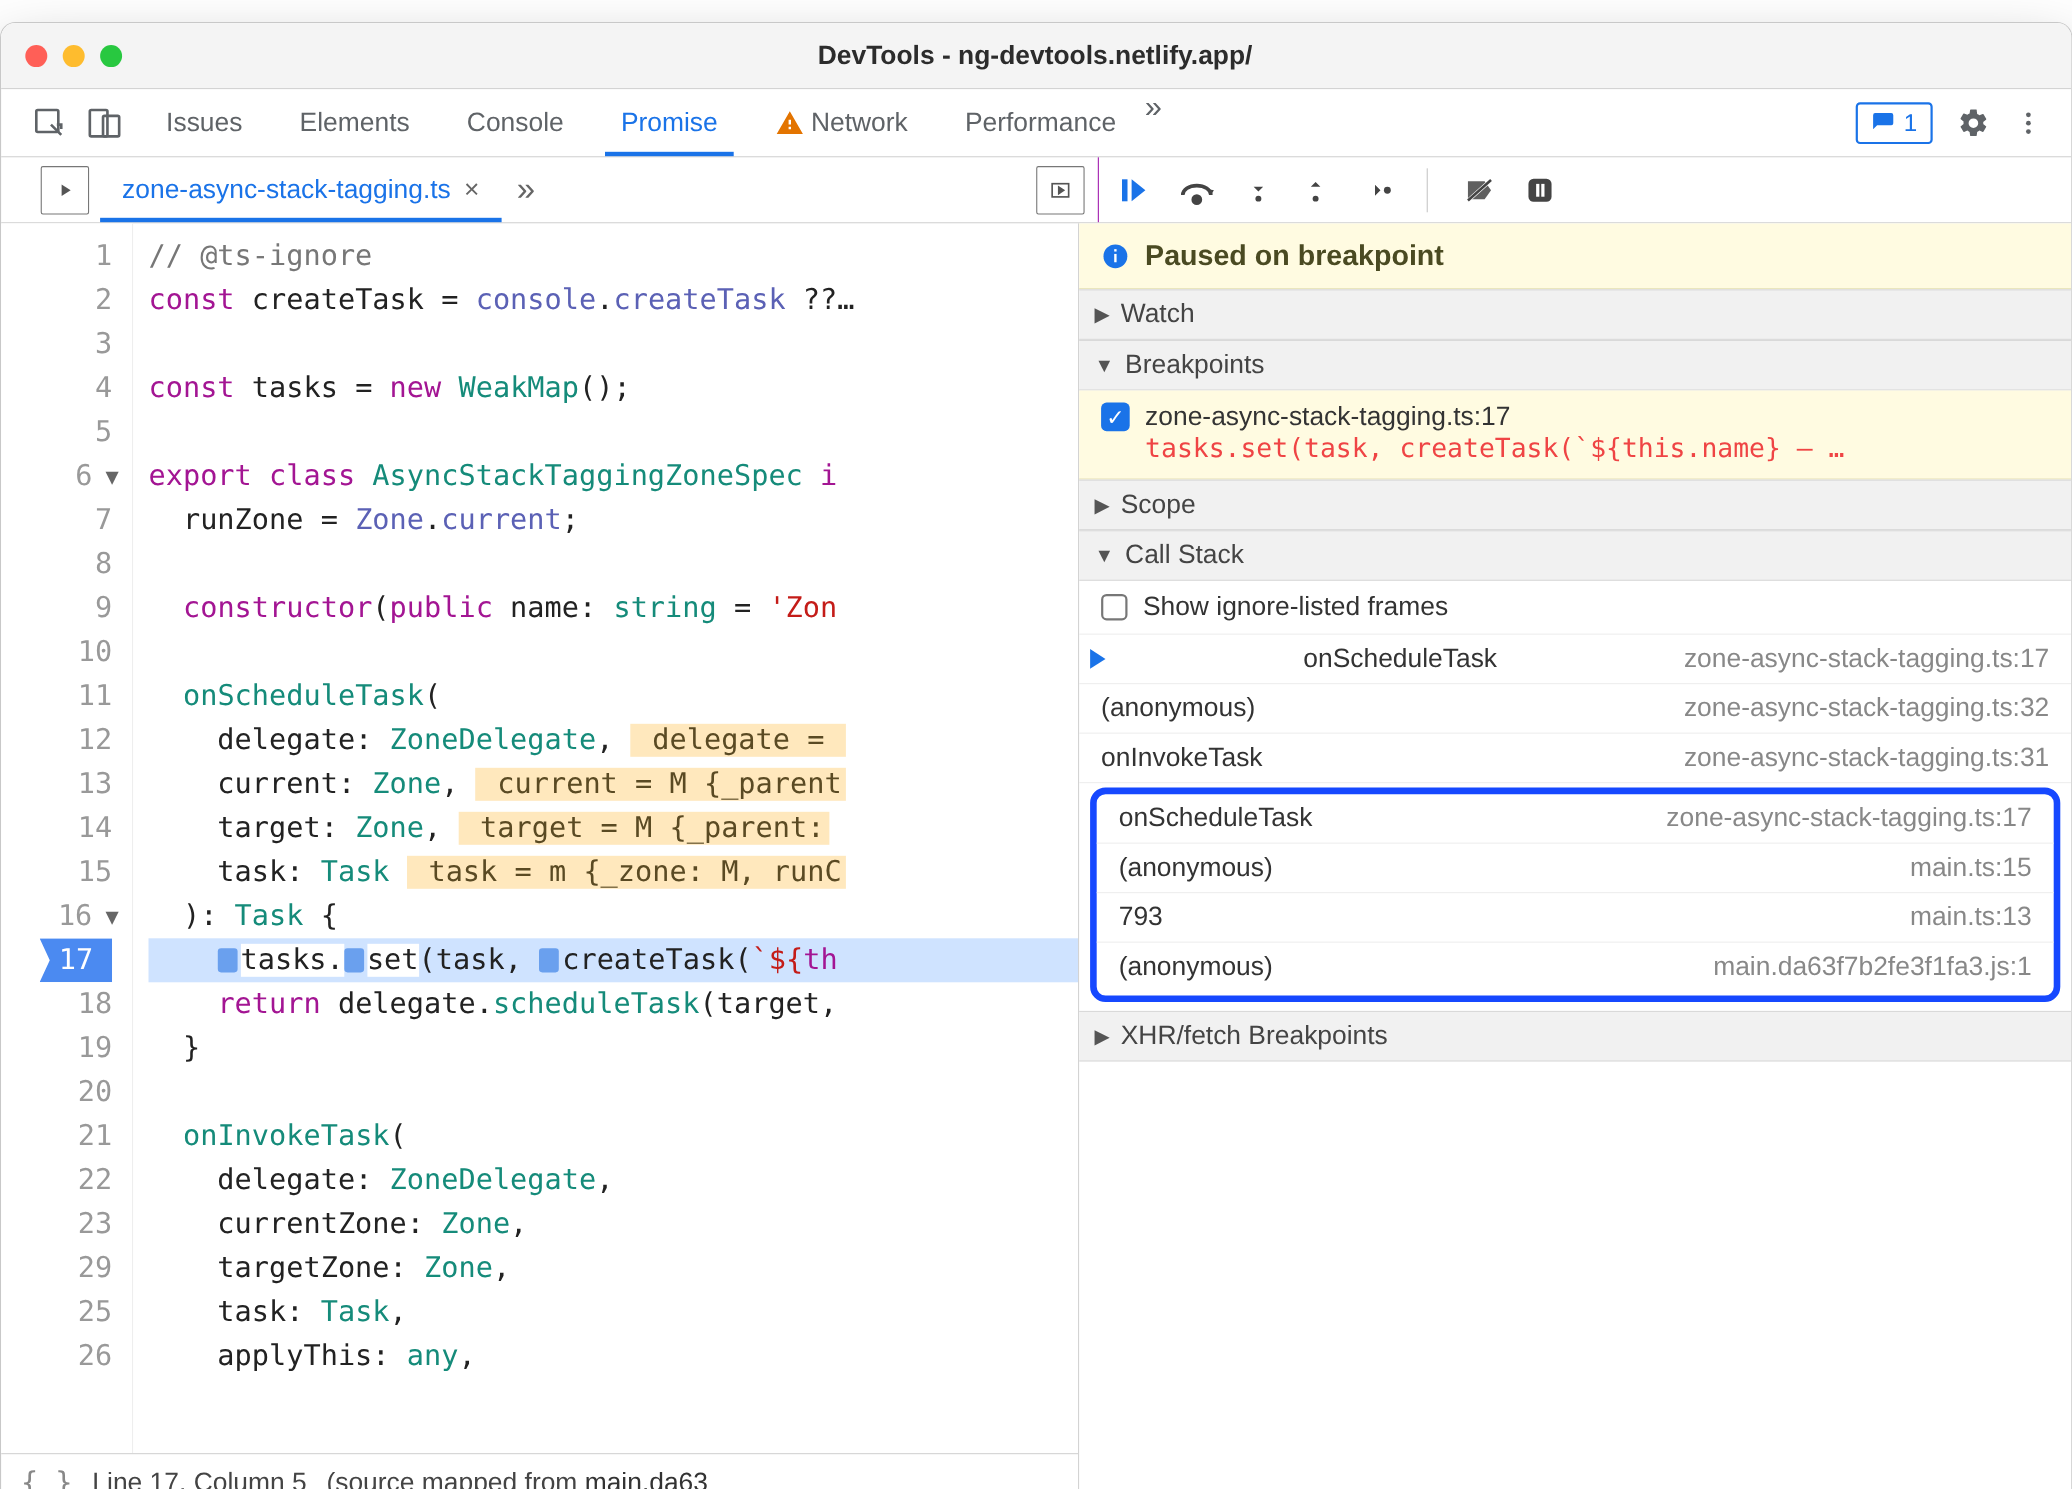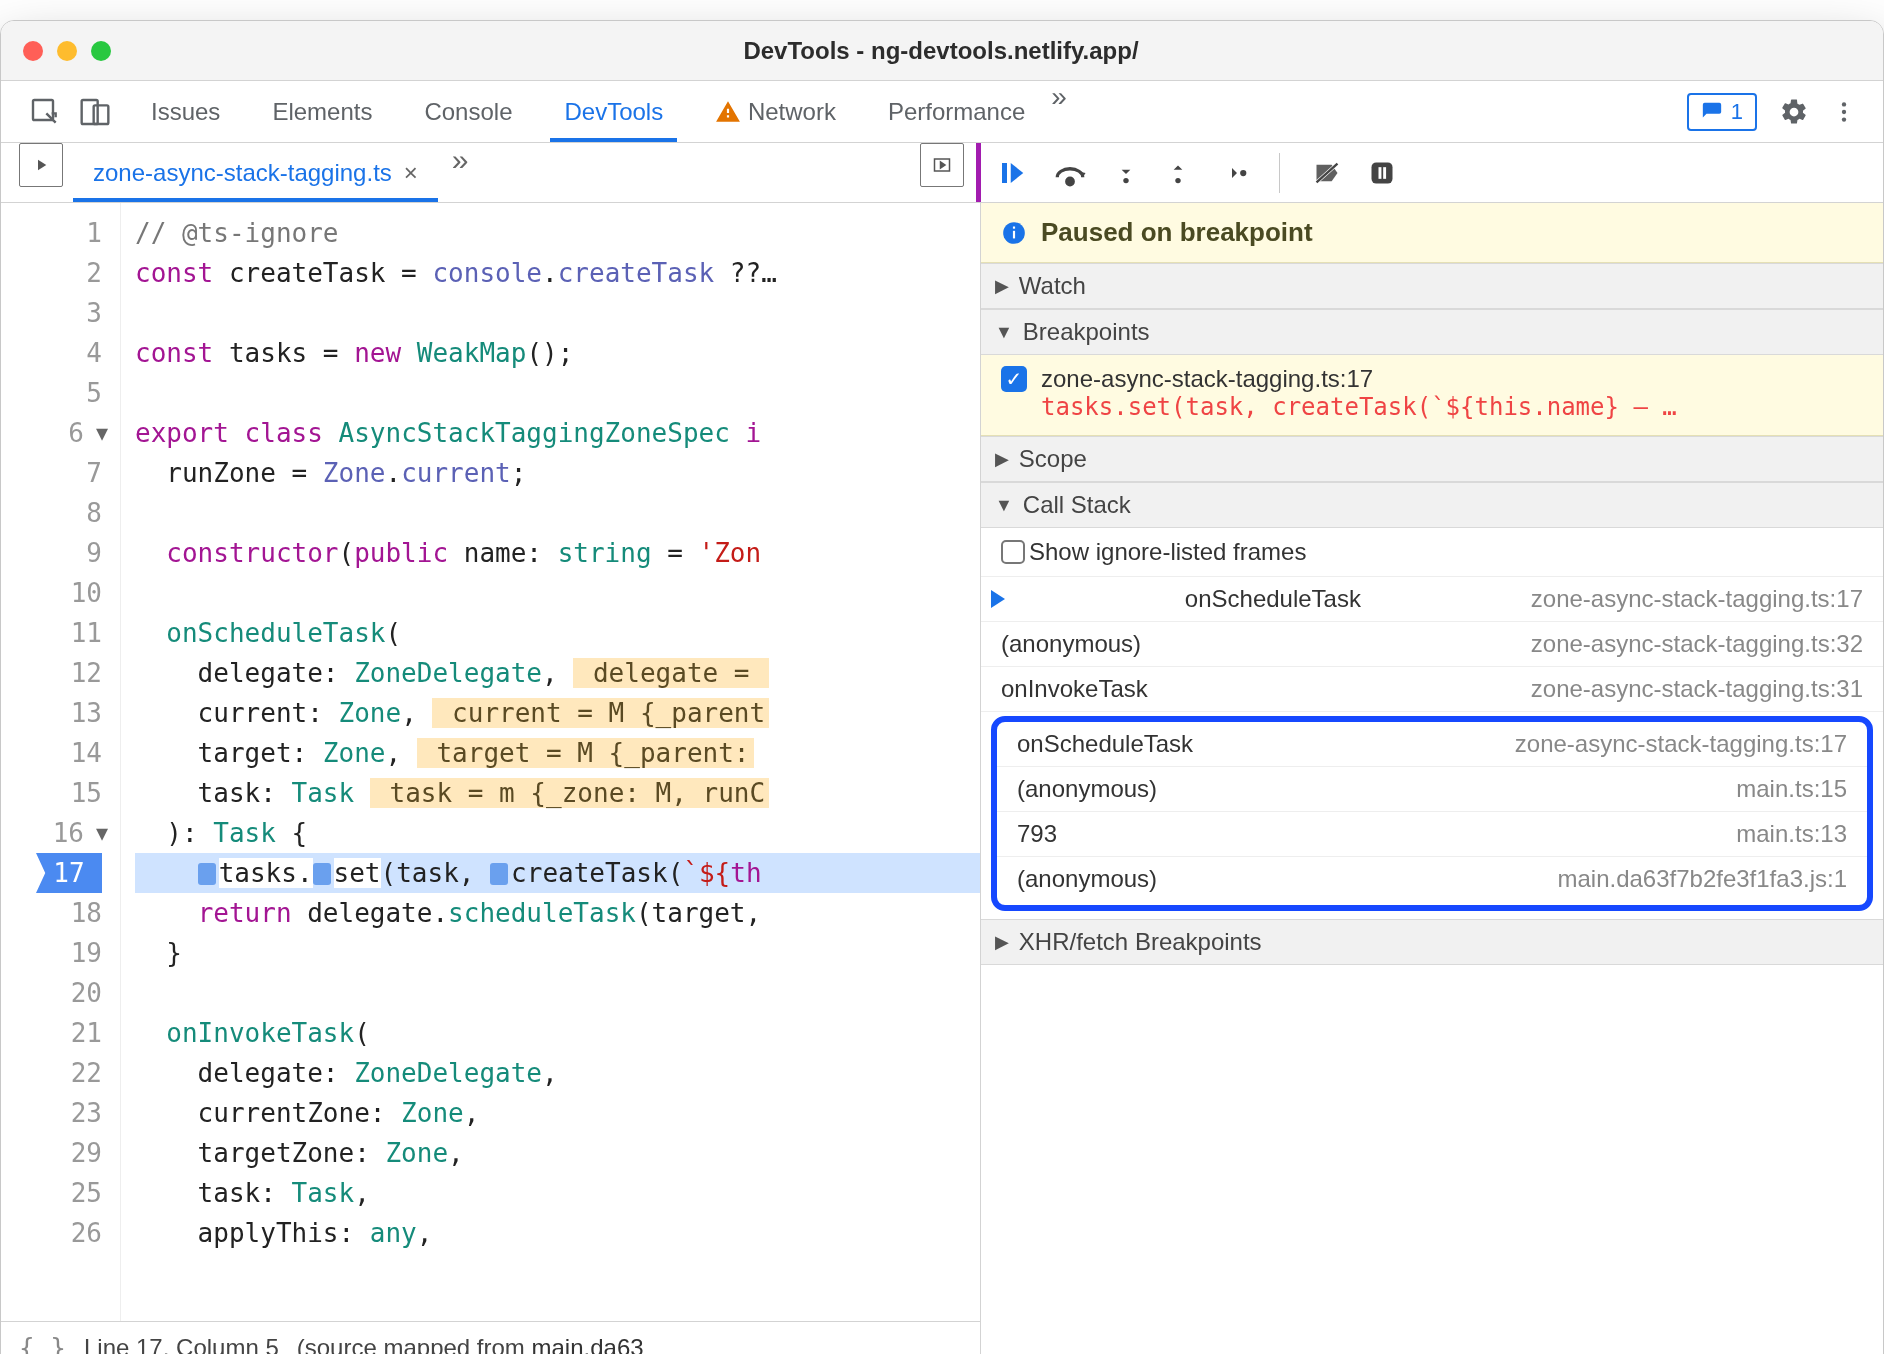--- a/index.html
+++ b/index.html
@@ -72,23 +72,24 @@
   
   .secondary {
     height: 60px;
     display: flex;
     align-items: stretch;
     border-bottom: 1px solid #d3d3d3;
     flex-shrink: 0;
   }
   .file-tabs {
     flex: 0 0 980px;
-    display: flex; align-items: flex-start; padding-left: 8px;
-    border-right: 5px solid #a21caf;
+    display: flex; align-items: center; padding-left: 8px;
+    border-right: 1px solid #a21caf;
     min-width: 0;
+    margin-left: 18px;
   }
   .btn-square {
     width: 44px; height: 44px; display:flex; align-items:center; justify-content:center;
     border: 1.5px solid #777; border-radius: 2px; color: #555; margin: 0 10px;
   }
   .file-tab {
     display: flex; align-items: center; gap: 12px; padding: 0 20px; height: 100%;
     font-size: 24px; color: #1a73e8; position: relative;
   }
   .file-tab .close { color: #666; font-size: 24px; }
@@ -158,21 +159,21 @@
   .section-header .tri { font-size: 18px; color:#555; }
   .bp-item {
     background: #fffbe1; padding: 10px 20px 14px 20px; font-family: Menlo, monospace; font-size: 24px;
     border-bottom: 1px solid #e5e0b5;
   }
   .bp-item .r1 { display:flex; align-items:center; gap:14px; color:#333; font-family:-apple-system, Arial, sans-serif;}
   .bp-item .chk {
     width:26px; height:26px; background:#1a73e8; border-radius:5px; display:inline-flex; align-items:center; justify-content:center; color:#fff; font-size:20px;
   }
   .bp-item .r2 { padding-left: 40px; color:#ef4444; overflow:hidden; text-overflow:ellipsis; white-space:nowrap;}
-  .row-plain { padding: 10px 20px; display:flex; align-items:center; gap:4px; border-bottom: 1px solid #eee;}
+  .row-plain { padding: 10px 20px; display:flex; align-items:center; gap:14px; border-bottom: 1px solid #eee;}
   .row-plain .empty-chk { width:24px; height:24px; border:2px solid #777; border-radius:5px;}
   .stack-row {
     display:flex; align-items:center; justify-content:space-between; padding: 8px 20px;
     border-bottom: 1px solid #eee; font-size: 24px;
   }
   .stack-row .loc { color: #888; }
   .stack-row.current::before {
     content:""; width:0; height:0; border-top:9px solid transparent; border-bottom:9px solid transparent;
     border-left: 14px solid #1a73e8; margin-right: 10px;
   }
@@ -214,21 +215,21 @@
       <span class="icon">
         <svg width="32" height="32" viewBox="0 0 24 24" fill="none" stroke="#5f6367" stroke-width="1.8">
             <rect x="2" y="3" width="12" height="18" rx="1"></rect>
             <rect x="11" y="7" width="11" height="14" rx="1"></rect>
           </svg>
       </span>
     </div>
     <div class="tab">Issues</div>
     <div class="tab">Elements</div>
     <div class="tab">Console</div>
-    <div class="tab active">DevTools</div>
+    <div class="tab active">Promise</div>
     <div class="tab">
       <span class="icon warn-tri">
         <svg width="26" height="26" viewBox="0 0 24 24">
             <path fill="#e37400" d="M12 2L1 21h22L12 2zm1 15h-2v-2h2v2zm0-4h-2V9h2v4z"></path>
           </svg>
       </span>&nbsp;<span>Network</span>
     </div>
     <div class="tab">Performance</div>
     <span class="chev">»</span>
     <div class="spacer"></div>

